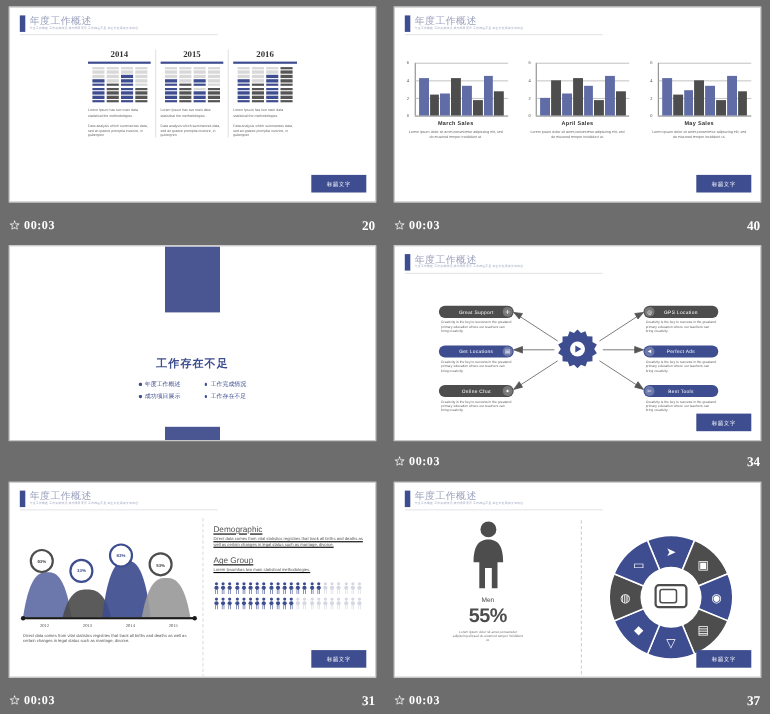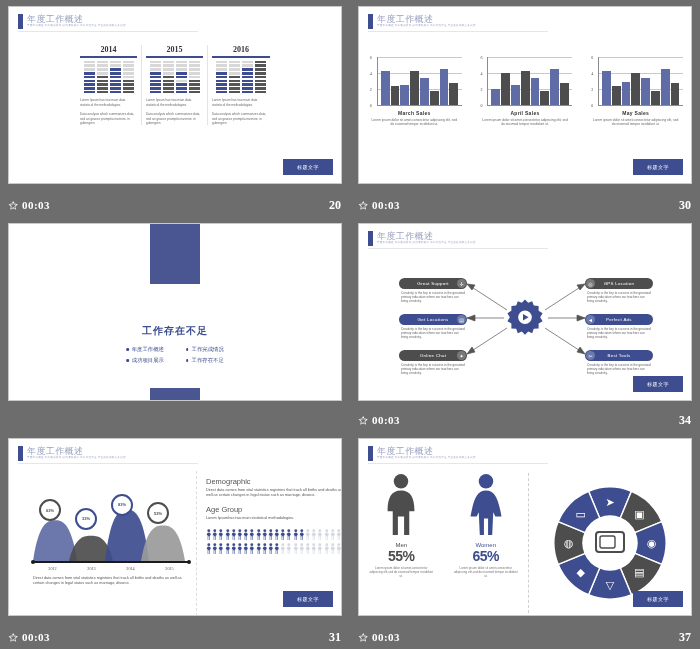--- a/index.html
+++ b/index.html
@@ -71,40 +71,40 @@
   .s22 { position:absolute; left:0; top:34px; width:100%; height:130px; }
   .s22node { position:absolute; width:68px; }
   .s22pill { position:relative; height:11px; border-radius:6px; display:flex; align-items:center; }
   .s22pill span { flex:1; text-align:center; font-size:4.4px; color:#fff; letter-spacing:.3px; }
   .s22ic { position:absolute; top:1px; width:9px; height:9px; border-radius:50%;
            background:rgba(255,255,255,.25); display:flex; align-items:center; justify-content:center; font-size:5px; color:#fff;}
   .s22txt { font-size:3.1px; line-height:4.2px; color:#666; margin-top:2px; padding:0 2px; }
   .s22gear { position:absolute; left:50%; top:40px; transform:translateX(-50%); width:40px; height:40px; }
 
   
-  .s23 { position:absolute; left:16px; top:32px; width:100%; height:145px; display:flex; }
+  .s23 { position:absolute; left:4px; top:32px; width:100%; height:145px; display:flex;text-decoration:underline; }
   .s23left { width:172px; position:relative; border-right:1px dashed #dcdcdc; }
   .s23right { flex:1; padding:6px 8px 0 9px; }
   .s23donut { position:absolute; width:22px; height:22px; border-radius:50%; display:flex;
               align-items:center; justify-content:center; font-size:4px; font-weight:bold; background:#fff;}
   .s23axis { position:absolute; left:8px; top:90px; width:156px; height:2px; background:#1a1a1a; }
   .s23axdot { position:absolute; width:4px; height:4px; border-radius:50%; background:#1a1a1a; top:-1px; }
   .s23years { position:absolute; left:8px; top:95px; width:156px; display:flex; justify-content:space-around; }
   .s23year { font-size:4.2px; color:#555; font-family:"Liberation Serif", serif;}
   .s23p { position:absolute; left:8px; top:105px; width:158px; font-size:3.8px; line-height:5.2px; color:#555; }
   .s23h { font-size:7.5px; color:#555; margin-bottom:2px; }
   .s23body { font-size:3.8px; line-height:5.2px; color:#555; margin-bottom:7px; }
   .s23people { display:flex; gap:.6px; margin-bottom:3px; }
 
   
   .s24 { position:absolute; left:0; top:34px; width:100%; height:140px; display:flex; }
   .s24left { width:170px; display:flex; justify-content:space-around; border-right:1px dashed #cfcfcf; }
   .s24col { width:76px; text-align:center; }
   .s24lbl { font-size:6px; margin-top:3px; }
-  .s24pct { font-size:14px; font-weight:bold; letter-spacing:-.5px; font-family:"Liberation Sans", sans-serif;}
+  .s24pct { font-size:18px; font-weight:bold; letter-spacing:-.5px; font-family:"Liberation Sans", sans-serif;}
   .s24p { font-size:3px; line-height:4px; color:#777; margin-top:2px; padding:0 6px;}
   .s24right { flex:1; display:flex; align-items:center; justify-content:center; }
 </style>
 </head>
 <body>
 
 <div class="grid">
 
   <div class="cell">
     <div class="slide">
@@ -371,21 +371,21 @@
             <div class="s20p">Lorem ipsum dolor sit amet,consectetur adipiscing elit, sed do eiusmod tempor incididunt ut.</div>
           </div>
         </div>
 
       <div class="btn-tag">标题文字</div>
     </div>
     <div class="footer">
       <span class="ftime">
         <span class="staricon">✩</span><span>00:03</span>
       </span>
-      <span class="fnum">30</span>
+      <span class="fnum">40</span>
     </div>
   </div>
 
   <div class="cell">
     <div class="slide">
       <div class="s21band"></div>
       <div class="s21h">工作存在不足</div>
       <div class="s21list" id="s21list">
           <div class="s21li">
             <span class="s21dot"></span>
@@ -738,24 +738,20 @@
         </div>
       </div>
       <div class="hdr-rule"></div>
 
       <div class="s24">
         <div class="s24left" id="s24left">
             <div class="s24col"><svg width="42" height="62" viewBox="0 0 40 60">
                 <circle cx="20" cy="8" r="7" fill="#4d4d4d"></circle>
                 <path d="M20 17 C30 17 33 25 33 37 L28 37 L28 60 L23 60 L23 42 L17 42 L17 60 L12 60 L12 37 L7 37 C7 25 10 17 20 17 Z" fill="#4d4d4d"></path>
               </svg><div class="s24lbl" style="color: rgb(77, 77, 77);">Men</div><div class="s24pct" style="color: rgb(77, 77, 77);">55%</div><div class="s24p">Lorem ipsum dolor sit amet,consectetur adipiscing elit,sed do eiusmod tempor incididunt ut.</div></div>
-            <div class="s24col"><svg width="42" height="62" viewBox="0 0 40 60">
-                <circle cx="20" cy="8" r="7" fill="#3d4d8f"></circle>
-                <path d="M20 17 C29 17 32 26 35 42 L29 42 L27 38 L26 60 L22 60 L22 44 L18 44 L18 60 L14 60 L13 38 L11 42 L5 42 C8 26 11 17 20 17 Z" fill="#3d4d8f"></path>
-              </svg><div class="s24lbl" style="color: rgb(61, 77, 143);">Women</div><div class="s24pct" style="color: rgb(61, 77, 143);">65%</div><div class="s24p">Lorem ipsum dolor sit amet,consectetur adipiscing elit,sed do eiusmod tempor incididunt ut.</div></div>
           </div>
         <div class="s24right" id="s24wheel">
             <svg width="120" height="120" viewBox="0 0 120 120">
               <path d="M38.569727787554974 8.262746179367944 A56 56 0 0 1 81.43027221244503 8.262746179367944 L70.33245267385743 35.055252622195255 A27 27 0 0 0 49.667547326142575 35.055252622195255 Z" fill="#3d4d8f" stroke="#ffffff" stroke-width="1.4"></path>
               <text x="60" y="22.5" text-anchor="middle" font-size="11" fill="#fff">➤</text>
               <path d="M81.43027221244503 8.262746179367944 A56 56 0 0 1 111.73725382063205 38.56972778755497 L84.94474737780475 49.667547326142575 A27 27 0 0 0 70.33245267385743 35.055252622195255 Z" fill="#4d4d4d" stroke="#ffffff" stroke-width="1.4"></path>
               <text x="89.34493141924173" y="34.65506858075828" text-anchor="middle" font-size="11" fill="#fff">▣</text>
               <path d="M111.73725382063205 38.56972778755497 A56 56 0 0 1 111.73725382063205 81.43027221244503 L84.94474737780475 70.33245267385743 A27 27 0 0 0 84.94474737780475 49.667547326142575 Z" fill="#3d4d8f" stroke="#ffffff" stroke-width="1.4"></path>
               <text x="101.5" y="64" text-anchor="middle" font-size="11" fill="#fff">◉</text>
               <path d="M111.73725382063205 81.43027221244503 A56 56 0 0 1 81.43027221244503 111.73725382063205 L70.33245267385743 84.94474737780475 A27 27 0 0 0 84.94474737780475 70.33245267385743 Z" fill="#4d4d4d" stroke="#ffffff" stroke-width="1.4"></path>

